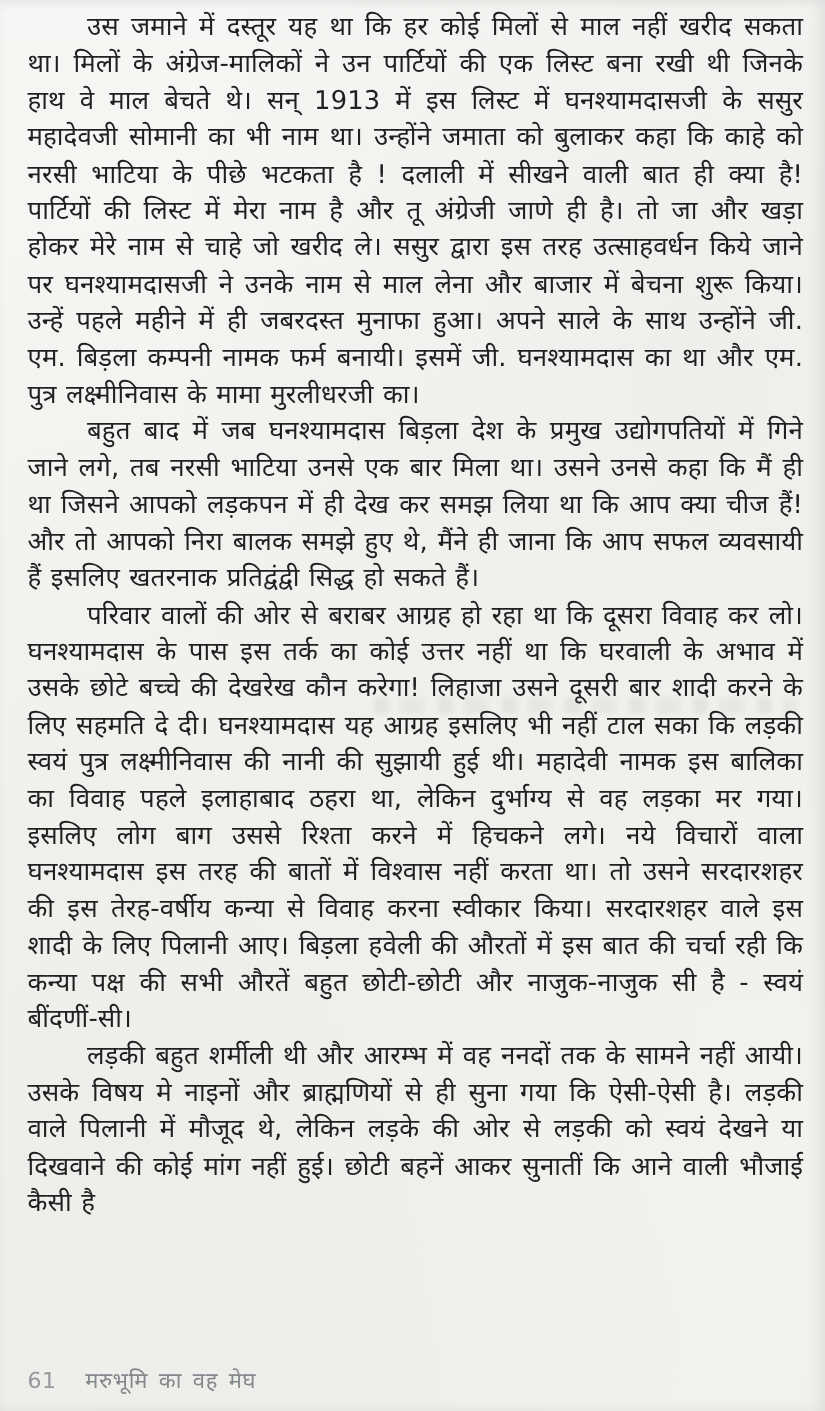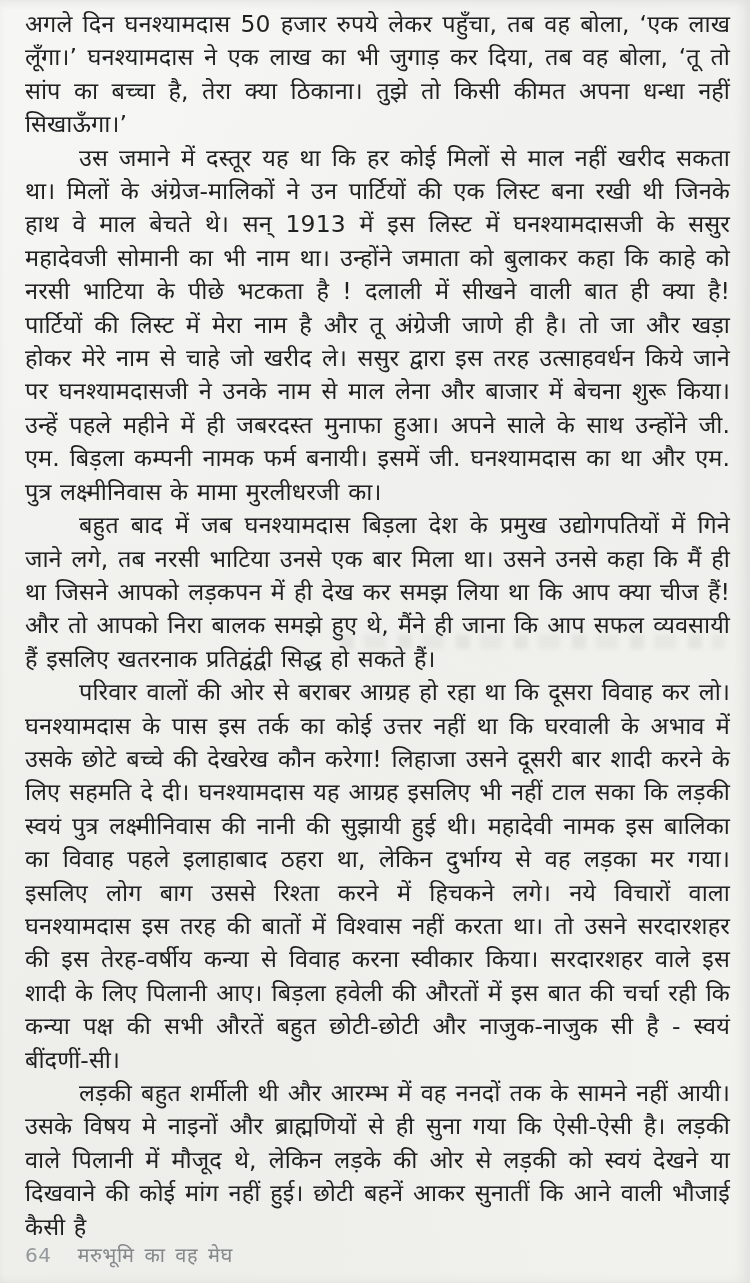--- a/index.html
+++ b/index.html
@@ -76,26 +76,25 @@
     color: #85898d;
     word-spacing: 3px;
   }
 </style>
 </head>
 <body>
 
 <div class="page">
 
   <div class="text-block">
-    <p class="para no-indent">अगले दिन घनश्यामदास 50 हजार रुपये लेकर पहुँचा, तब वह बोला, ‘एक लाख लूँगा।’ घनश्यामदास ने एक लाख का भी जुगाड़ कर दिया, तब वह बोला, ‘तू तो सांप का बच्चा है, तेरा क्या ठिकाना। तुझे तो किसी कीमत अपना धन्धा नहीं सिखाऊँगा।’</p>
     <p class="para">उस जमाने में दस्तूर यह था कि हर कोई मिलों से माल नहीं खरीद सकता था। मिलों के अंग्रेज-मालिकों ने उन पार्टियों की एक लिस्ट बना रखी थी जिनके हाथ वे माल बेचते थे। सन् 1913 में इस लिस्ट में घनश्यामदासजी के ससुर महादेवजी सोमानी का भी नाम था। उन्होंने जमाता को बुलाकर कहा कि काहे को नरसी भाटिया के पीछे भटकता है ! दलाली में सीखने वाली बात ही क्या है! पार्टियों की लिस्ट में मेरा नाम है और तू अंग्रेजी जाणे ही है। तो जा और खड़ा होकर मेरे नाम से चाहे जो खरीद ले। ससुर द्वारा इस तरह उत्साहवर्धन किये जाने पर घनश्यामदासजी ने उनके नाम से माल लेना और बाजार में बेचना शुरू किया। उन्हें पहले महीने में ही जबरदस्त मुनाफा हुआ। अपने साले के साथ उन्होंने जी. एम. बिड़ला कम्पनी नामक फर्म बनायी। इसमें जी. घनश्यामदास का था और एम. पुत्र लक्ष्मीनिवास के मामा मुरलीधरजी का।</p>
     <p class="para">बहुत बाद में जब घनश्यामदास बिड़ला देश के प्रमुख उद्योगपतियों में गिने जाने लगे, तब नरसी भाटिया उनसे एक बार मिला था। उसने उनसे कहा कि मैं ही था जिसने आपको लड़कपन में ही देख कर समझ लिया था कि आप क्या चीज हैं! और तो आपको निरा बालक समझे हुए थे, मैंने ही जाना कि आप सफल व्यवसायी हैं इसलिए खतरनाक प्रतिद्वंद्वी सिद्ध हो सकते हैं।</p>
     <p class="para">परिवार वालों की ओर से बराबर आग्रह हो रहा था कि दूसरा विवाह कर लो। घनश्यामदास के पास इस तर्क का कोई उत्तर नहीं था कि घरवाली के अभाव में उसके छोटे बच्चे की देखरेख कौन करेगा! लिहाजा उसने दूसरी बार शादी करने के लिए सहमति दे दी। घनश्यामदास यह आग्रह इसलिए भी नहीं टाल सका कि लड़की स्वयं पुत्र लक्ष्मीनिवास की नानी की सुझायी हुई थी। महादेवी नामक इस बालिका का विवाह पहले इलाहाबाद ठहरा था, लेकिन दुर्भाग्य से वह लड़का मर गया। इसलिए लोग बाग उससे रिश्ता करने में हिचकने लगे। नये विचारों वाला घनश्यामदास इस तरह की बातों में विश्वास नहीं करता था। तो उसने सरदारशहर की इस तेरह-वर्षीय कन्या से विवाह करना स्वीकार किया। सरदारशहर वाले इस शादी के लिए पिलानी आए। बिड़ला हवेली की औरतों में इस बात की चर्चा रही कि कन्या पक्ष की सभी औरतें बहुत छोटी-छोटी और नाजुक-नाजुक सी है - स्वयं बींदणीं-सी।</p>
     <p class="para">लड़की बहुत शर्मीली थी और आरम्भ में वह ननदों तक के सामने नहीं आयी। उसके विषय मे नाइनों और ब्राह्मणियों से ही सुना गया कि ऐसी-ऐसी है। लड़की वाले पिलानी में मौजूद थे, लेकिन लड़के की ओर से लड़की को स्वयं देखने या दिखवाने की कोई मांग नहीं हुई। छोटी बहनें आकर सुनातीं कि आने वाली भौजाई कैसी है</p>
   </div>
 
   <div class="bleed"></div>
 
   <div class="footer">
-    <span class="pageno">64</span><span class="title">मरुभूमि का वह मेघ</span>
+    <span class="pageno">61</span><span class="title">मरुभूमि का वह मेघ</span>
   </div>
 
 </div>
 
 </body></html>

